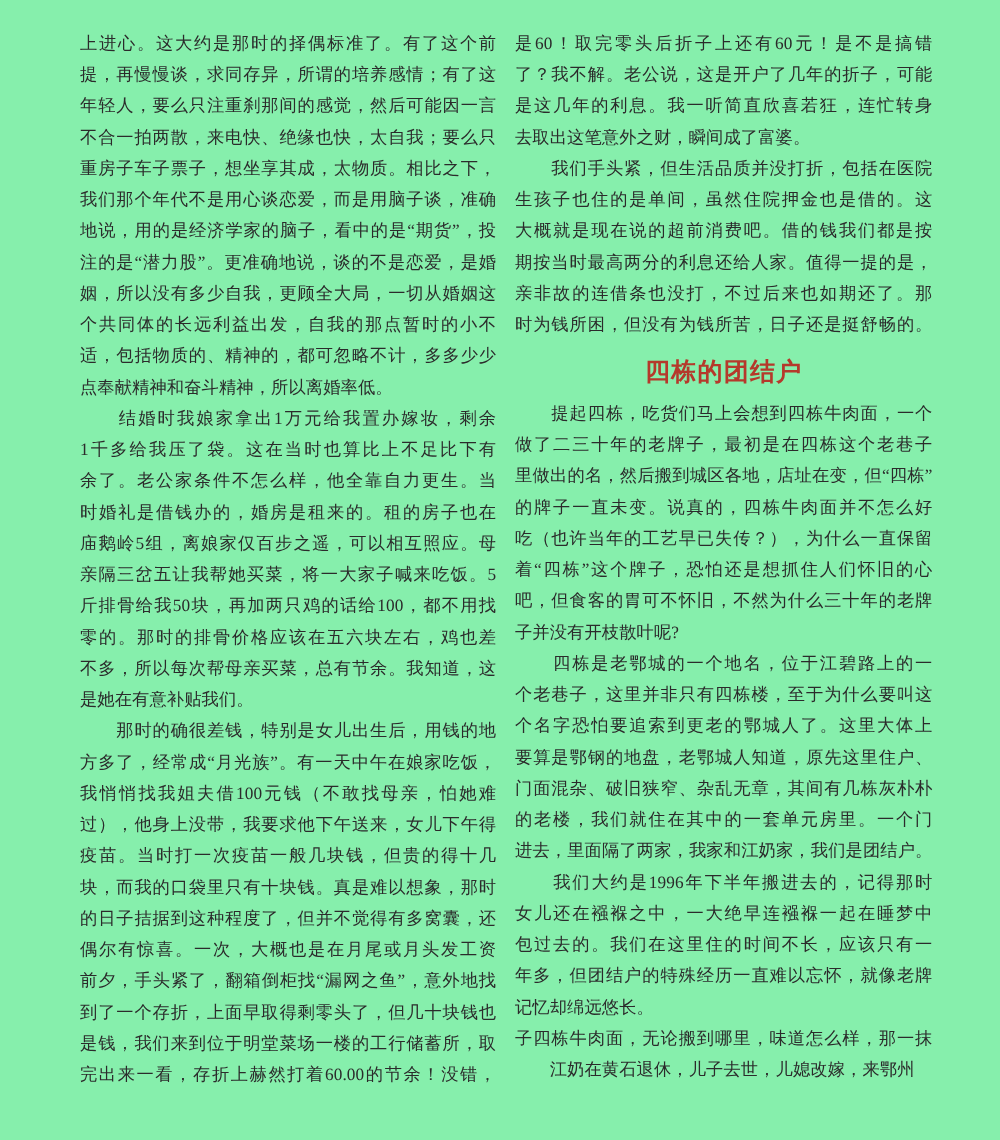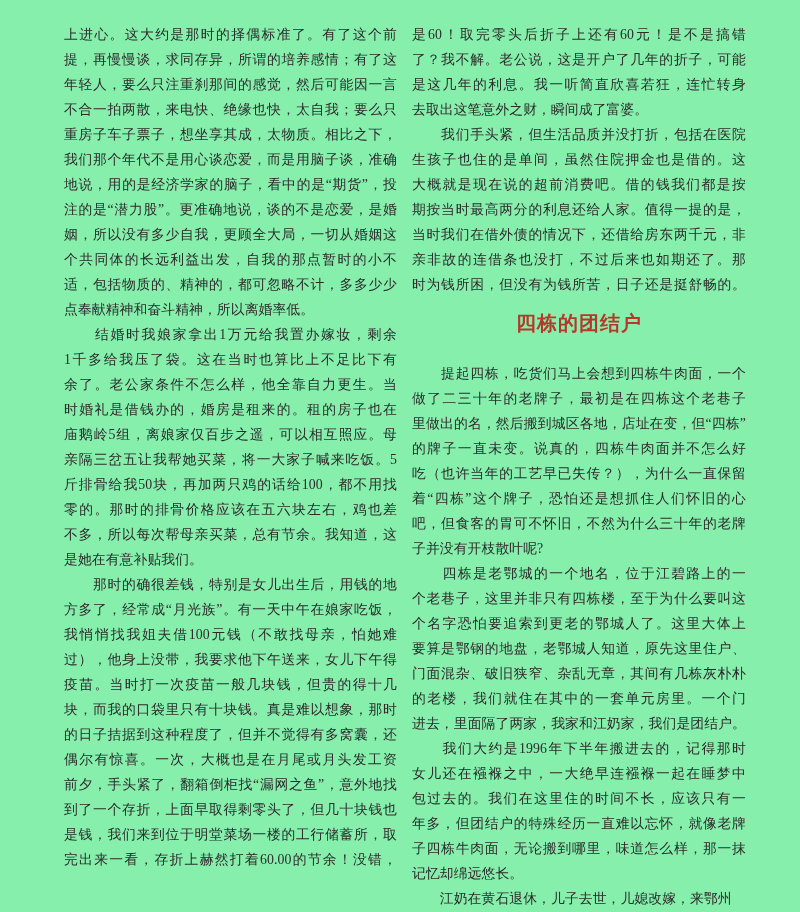--- a/index.html
+++ b/index.html
@@ -36,21 +36,21 @@
     text-align: center;
     text-align-last: left;
   }
   .heading {
     font-family: "Liberation Sans", sans-serif;
     font-weight: bold;
     font-size: 20px;
     height: 36px;
     line-height: 36px;
     margin-top: 8px;
-    margin-bottom: 20px;
+    margin-bottom: 2px;
     text-align: center;
     text-align-last: center;
     letter-spacing: 1px;
   }
 </style>
 </head>
 <body>
 
 <div class="page">
   <div class="col col-left">
@@ -91,21 +91,20 @@
     </div>
   <div class="col col-right">
       <div class="line">是60！取完零头后折子上还有60元！是不是搞错</div>
       <div class="line">了？我不解。老公说，这是开户了几年的折子，可能</div>
       <div class="line">是这几年的利息。我一听简直欣喜若狂，连忙转身</div>
       <div class="line last">去取出这笔意外之财，瞬间成了富婆。</div>
       <div class="line">　　我们手头紧，但生活品质并没打折，包括在医院</div>
       <div class="line">生孩子也住的是单间，虽然住院押金也是借的。这</div>
       <div class="line">大概就是现在说的超前消费吧。借的钱我们都是按</div>
       <div class="line">期按当时最高两分的利息还给人家。值得一提的是，</div>
-      <div class="line">当时我们在借外债的情况下，还借给房东两千元，非</div>
       <div class="line">亲非故的连借条也没打，不过后来也如期还了。那</div>
       <div class="line">时为钱所困，但没有为钱所苦，日子还是挺舒畅的。</div>
       <div class="heading" style="color: rgb(181, 57, 43);">四栋的团结户</div>
       <div class="line">　　提起四栋，吃货们马上会想到四栋牛肉面，一个</div>
       <div class="line">做了二三十年的老牌子，最初是在四栋这个老巷子</div>
       <div class="line">里做出的名，然后搬到城区各地，店址在变，但“四栋”</div>
       <div class="line">的牌子一直未变。说真的，四栋牛肉面并不怎么好</div>
       <div class="line">吃（也许当年的工艺早已失传？），为什么一直保留</div>
       <div class="line">着“四栋”这个牌子，恐怕还是想抓住人们怀旧的心</div>
       <div class="line">吧，但食客的胃可不怀旧，不然为什么三十年的老牌</div>
@@ -114,17 +113,17 @@
       <div class="line">个老巷子，这里并非只有四栋楼，至于为什么要叫这</div>
       <div class="line">个名字恐怕要追索到更老的鄂城人了。这里大体上</div>
       <div class="line">要算是鄂钢的地盘，老鄂城人知道，原先这里住户、</div>
       <div class="line">门面混杂、破旧狭窄、杂乱无章，其间有几栋灰朴朴</div>
       <div class="line">的老楼，我们就住在其中的一套单元房里。一个门</div>
       <div class="line">进去，里面隔了两家，我家和江奶家，我们是团结户。</div>
       <div class="line">　　我们大约是1996年下半年搬进去的，记得那时</div>
       <div class="line">女儿还在襁褓之中，一大绝早连襁褓一起在睡梦中</div>
       <div class="line">包过去的。我们在这里住的时间不长，应该只有一</div>
       <div class="line">年多，但团结户的特殊经历一直难以忘怀，就像老牌</div>
+      <div class="line last">记忆却绵远悠长。</div>
       <div class="line">子四栋牛肉面，无论搬到哪里，味道怎么样，那一抹</div>
-      <div class="line last">记忆却绵远悠长。</div>
       <div class="line last">　　江奶在黄石退休，儿子去世，儿媳改嫁，来鄂州</div>
     </div>
 </div>
 
 </body></html>

